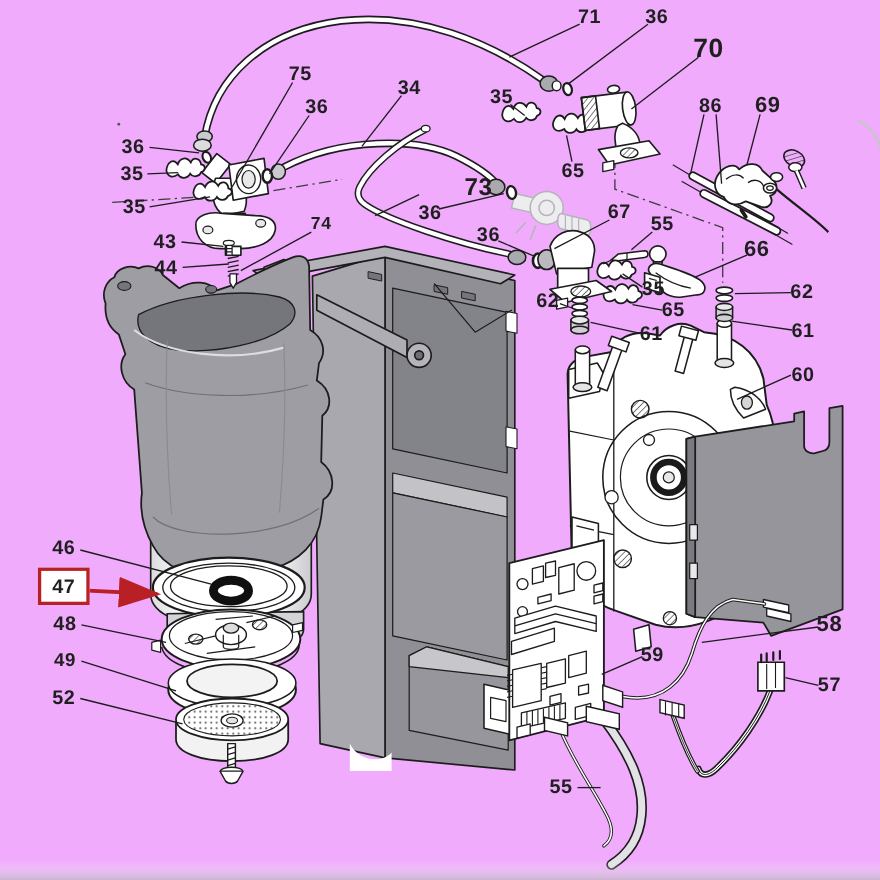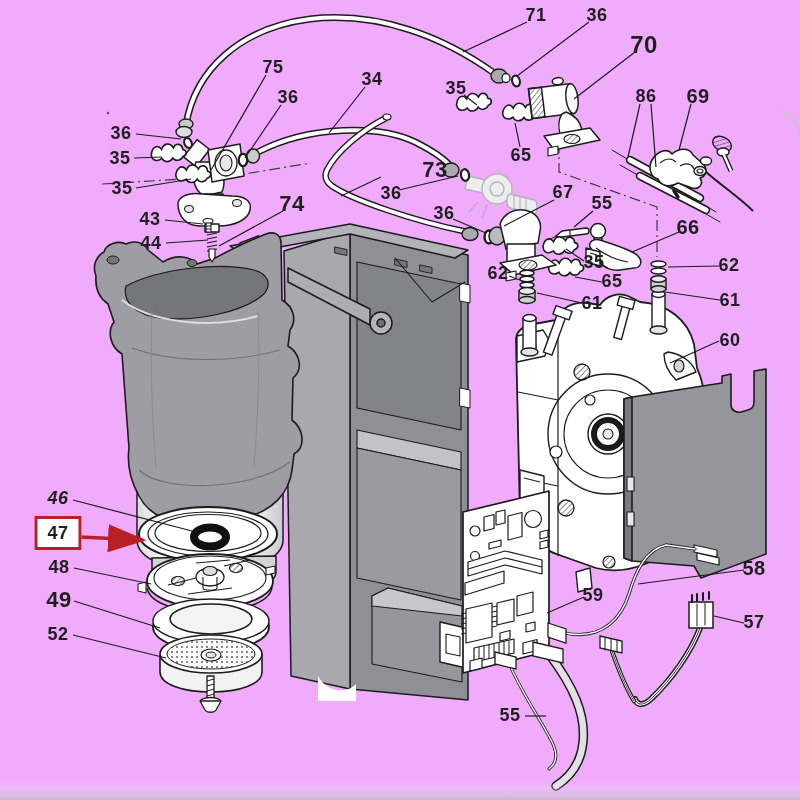--- a/index.html
+++ b/index.html
@@ -445,35 +445,35 @@
       <div class="callout" style="left: 698px; top: 96px; font-size: 20px;">69</div>
       <div class="callout" style="left: 288px; top: 97px; font-size: 18px;">36</div>
       <div class="callout" style="left: 121px; top: 133px; font-size: 18px;">36</div>
       <div class="callout" style="left: 521px; top: 155px; font-size: 18px;">65</div>
       <div class="callout" style="left: 120px; top: 158px; font-size: 18px;">35</div>
       <div class="callout" style="left: 389px; top: 170px; font-size: 22px; margin-left: 46px;">73</div>
       <div class="callout" style="left: 122px; top: 188px; font-size: 18px;">35</div>
       <div class="callout" style="left: 391px; top: 193px; font-size: 18px;">36</div>
       <div class="callout" style="left: 563px; top: 192px; font-size: 18px;">67</div>
       <div class="callout" style="left: 602px; top: 203px; font-size: 18px;">55</div>
-      <div class="callout" style="left: 292px; top: 204px; font-size: 22px;">74</div>
+      <div class="callout" style="left: 292px; top: 204px; font-size: 16px;">74</div>
       <div class="callout" style="left: 444px; top: 213px; font-size: 18px;">36</div>
       <div class="callout" style="left: 150px; top: 219px; font-size: 18px;">43</div>
       <div class="callout" style="left: 688px; top: 227px; font-size: 20px;">66</div>
       <div class="callout" style="left: 151px; top: 243px; font-size: 18px;">44</div>
       <div class="callout" style="left: 594px; top: 262px; font-size: 18px;">35</div>
       <div class="callout" style="left: 729px; top: 265px; font-size: 18px;">62</div>
       <div class="callout" style="left: 498px; top: 273px; font-size: 18px;">62</div>
       <div class="callout" style="left: 612px; top: 281px; font-size: 18px;">65</div>
       <div class="callout" style="left: 730px; top: 300px; font-size: 18px;">61</div>
       <div class="callout" style="left: 592px; top: 303px; font-size: 18px;">61</div>
       <div class="callout" style="left: 730px; top: 340px; font-size: 18px;">60</div>
-      <div class="callout" style="left: 58px; top: 498px; font-size: 18px; font-style: italic;">46</div>
+      <div class="callout" style="left: 58px; top: 498px; font-size: 18px;">46</div>
       <div class="callout hl" style="left: 58px; top: 533px; font-size: 18px;">47</div>
       <div class="callout" style="left: 59px; top: 567px; font-size: 18px;">48</div>
-      <div class="callout" style="left: 59px; top: 600px; font-size: 22px;">49</div>
+      <div class="callout" style="left: 59px; top: 600px; font-size: 17px;">49</div>
       <div class="callout" style="left: 58px; top: 634px; font-size: 18px;">52</div>
       <div class="callout" style="left: 754px; top: 568px; font-size: 20px;">58</div>
       <div class="callout" style="left: 593px; top: 595px; font-size: 18px; text-align: center;">59</div>
       <div class="callout" style="left: 754px; top: 622px; font-size: 18px;">57</div>
       <div class="callout" style="left: 510px; top: 715px; font-size: 18px;">55</div>
     </div>
 </div>
 
 </body></html>

